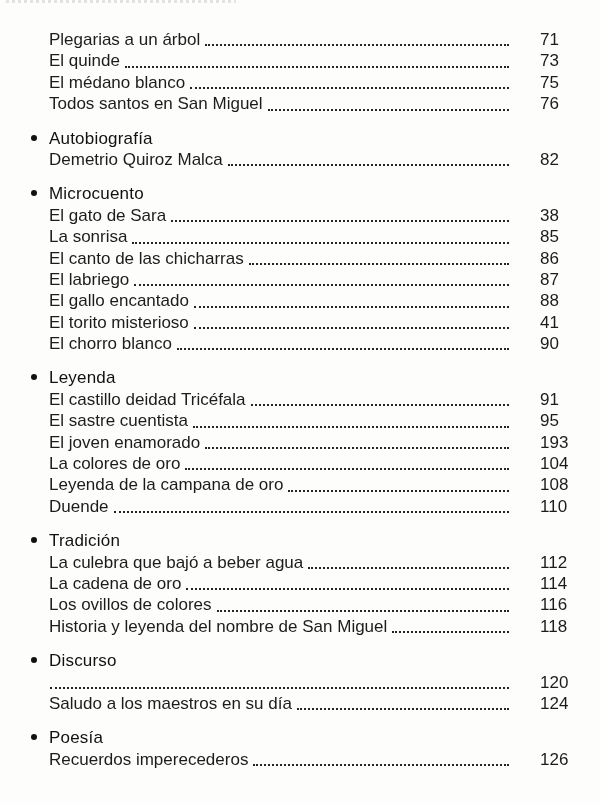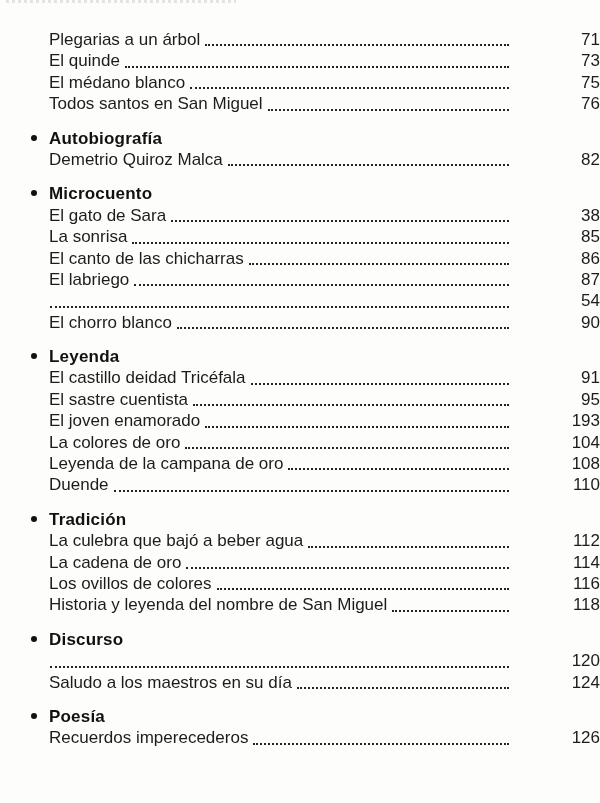--- a/index.html
+++ b/index.html
@@ -37,21 +37,21 @@
   .toc-section {
     margin-top: 13px;
   }
   .toc-section:first-child {
     margin-top: 0;
   }
   .toc-heading {
     position: relative;
     height: 21.4px;
     line-height: 21.4px;
-    font-weight: bold;
+    font-weight: normal;
     color: #111111;
     letter-spacing: 0.2px;
   }
   .bullet {
     position: absolute;
     left: -18px;
     top: 7px;
     width: 6px;
     height: 6px;
     border-radius: 50%;
@@ -74,21 +74,21 @@
     flex: 1 1 auto;
     align-self: flex-end;
     border-bottom: 2px dotted #242424;
     margin-bottom: 4px;
     margin-left: 1px;
     min-width: 8px;
   }
   .toc-page-num {
     flex: 0 0 60px;
     margin-left: 31px;
-    text-align: right;
+    text-align: left;
     white-space: nowrap;
   }
 </style>
 </head>
 <body>
 
 <div class="page">
   <div class="scan-artifact"></div>
   <main class="toc" id="toc-root">
   <section class="toc-section">
@@ -154,24 +154,30 @@
     <span class="leader"></span>
     <span class="toc-page-num">86</span>
   </div>
 
   <div class="toc-row">
     <span class="toc-title">El labriego</span>
     <span class="leader"></span>
     <span class="toc-page-num">87</span>
   </div>
 
-
-  <div class="toc-row">
-    <span class="leader"></span>
-    <span class="toc-page-num">54</span>
+  <div class="toc-row">
+    <span class="toc-title">El gallo encantado</span>
+    <span class="leader"></span>
+    <span class="toc-page-num">88</span>
+  </div>
+
+  <div class="toc-row">
+    <span class="toc-title">El torito misterioso</span>
+    <span class="leader"></span>
+    <span class="toc-page-num">41</span>
   </div>
 
   <div class="toc-row">
     <span class="toc-title">El chorro blanco</span>
     <span class="leader"></span>
     <span class="toc-page-num">90</span>
   </div>
 </section>
 
   <section class="toc-section">

